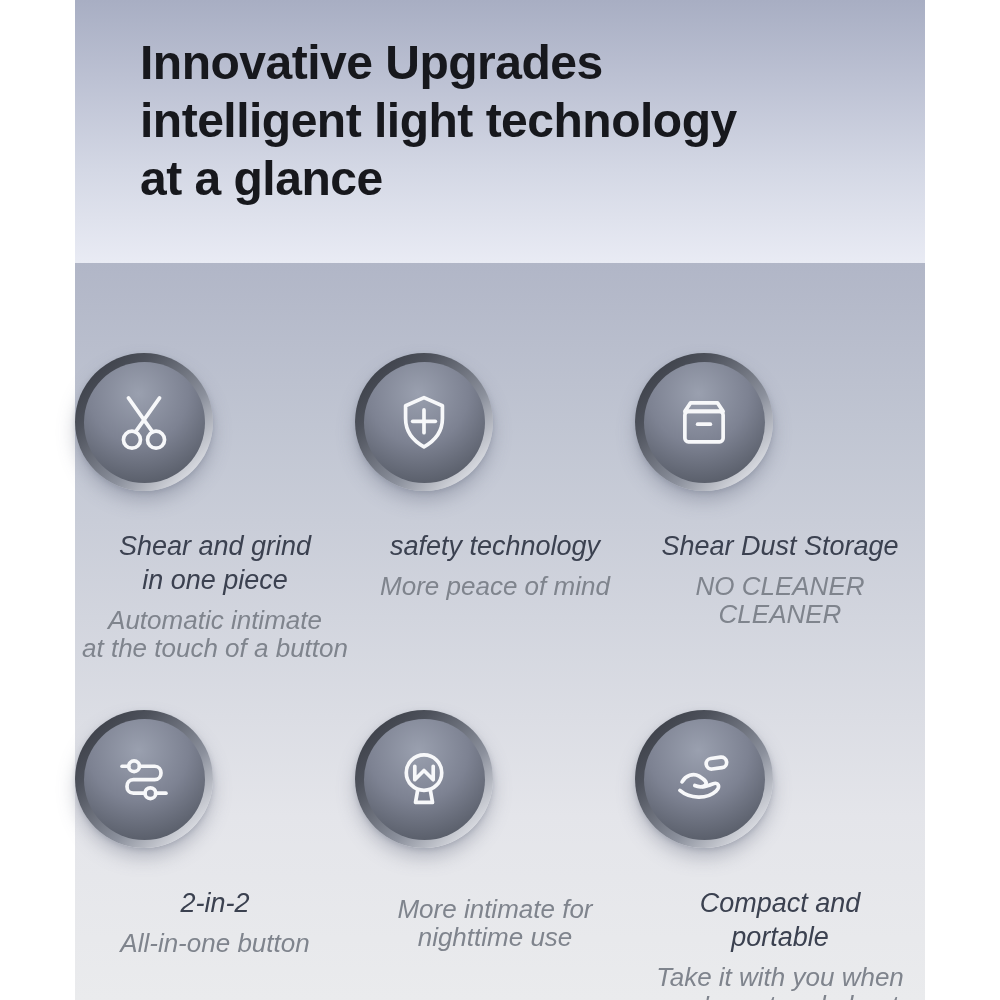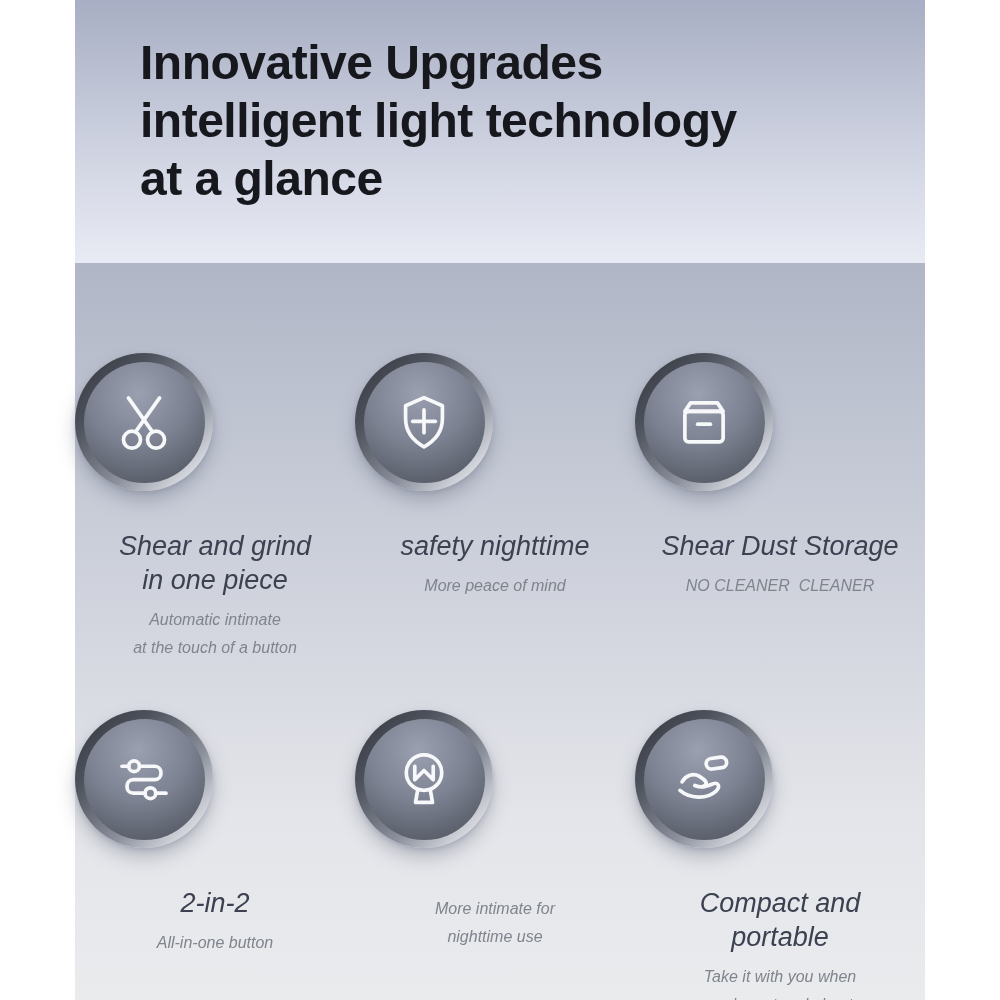--- a/index.html
+++ b/index.html
@@ -39,21 +39,21 @@
     width:121px;height:121px;border-radius:50%;
     background:radial-gradient(circle at 45% 26%,#9aa0af 0%,#7d8292 45%,#5b606c 80%,#525763 100%);
     display:flex;align-items:center;justify-content:center;
   }
   .icon-face svg{width:68px;height:68px;}
   .icon-face svg *{stroke:#f7f8fa;stroke-width:2.6;fill:none;stroke-linecap:round;stroke-linejoin:round;}
   .title{
     font-size:27px;color:#3b4150;line-height:34px;white-space:pre-wrap;
   }
   .sub{
-    margin-top:9px;font-size:16px;color:#7f848d;line-height:28px;white-space:pre-wrap;
+    margin-top:9px;font-size:26px;color:#7f848d;line-height:28px;white-space:pre-wrap;
   }
 </style>
 </head>
 <body>
 
 <div class="stage">
   <div class="content">
 
     <div class="header">
       <div class="heading">
@@ -86,21 +86,21 @@
         <div class="feature">
           <div class="icon-btn">
             <div class="icon-face">
               <svg viewBox="0 0 48 48">
                 <path d="M11 12.5 L24 6.8 L37 12.5 V21.5 C37 30.5 31.5 37.3 24 41.5 C16.5 37.3 11 30.5 11 21.5 Z"></path>
                 <line x1="24" y1="15.5" x2="24" y2="31.5"></line>
                 <line x1="16" y1="23.5" x2="32" y2="23.5"></line>
               </svg>
             </div>
           </div>
-          <div class="title">safety nighttime</div>
+          <div class="title">safety technology</div>
           <div class="sub">More peace of mind</div>
         </div>
 
         <div class="feature">
           <div class="icon-btn">
             <div class="icon-face">
               <svg viewBox="0 0 48 48">
                 <path d="M14.5 10.5 H33.5 L37.5 16.5 H10.5 Z"></path>
                 <rect x="10.5" y="16.5" width="27" height="21.5" rx="2.5"></rect>
                 <line x1="19.5" y1="25.5" x2="28.5" y2="25.5"></line>

